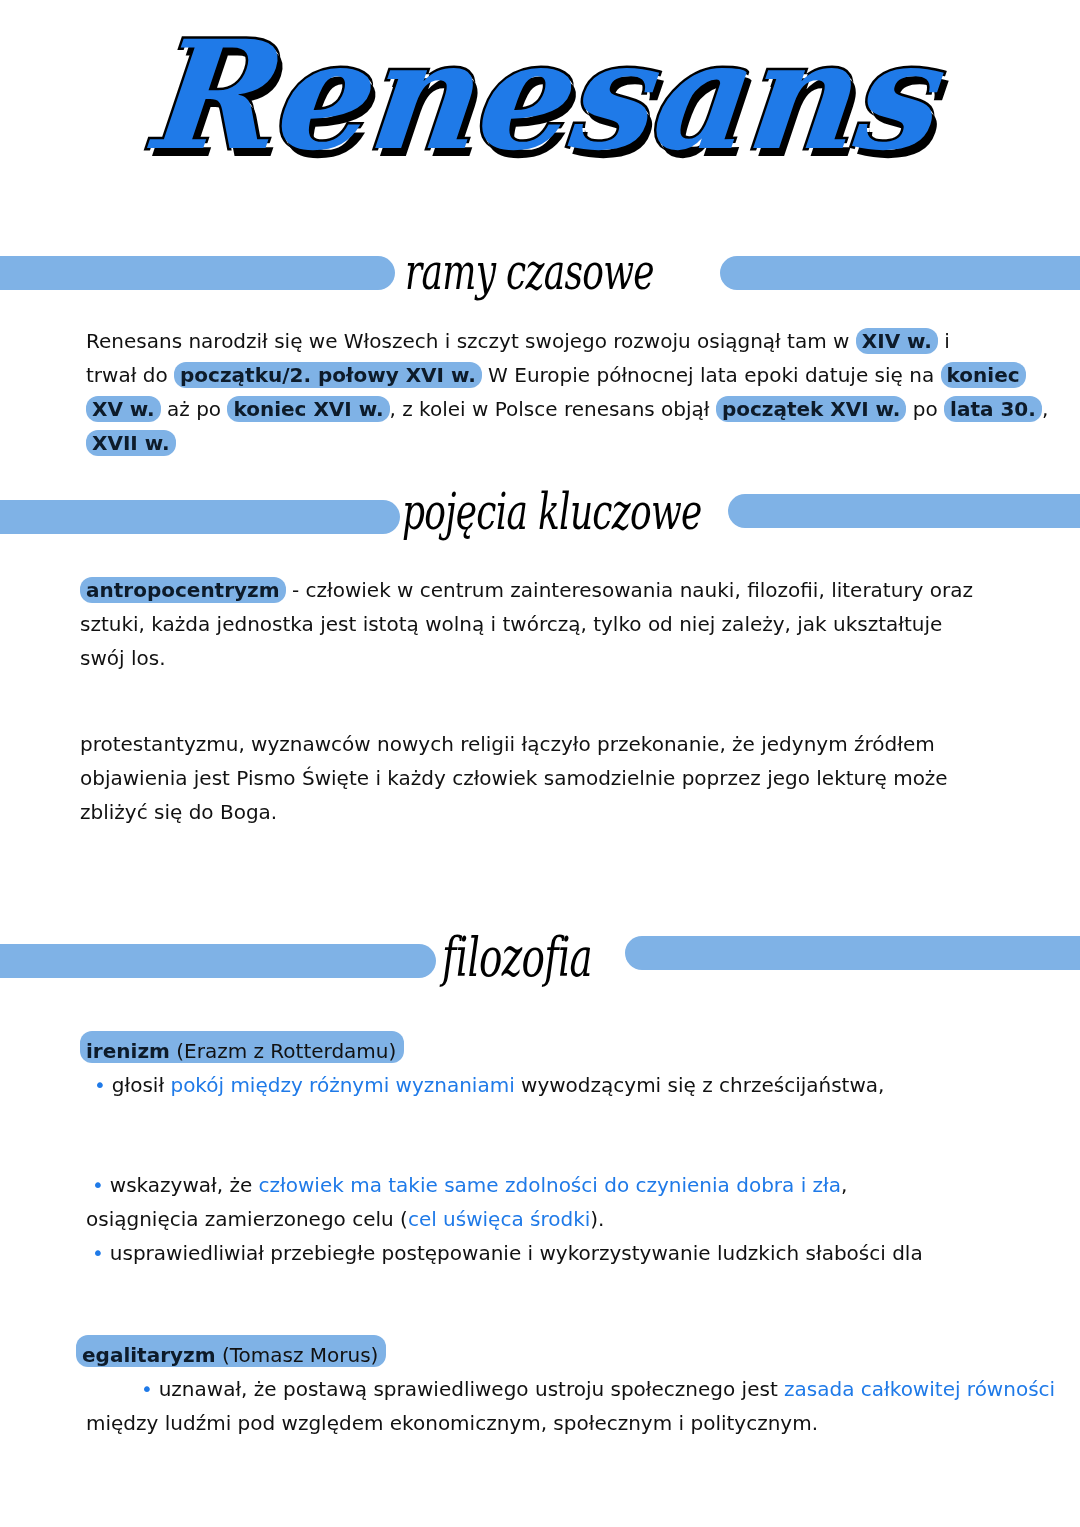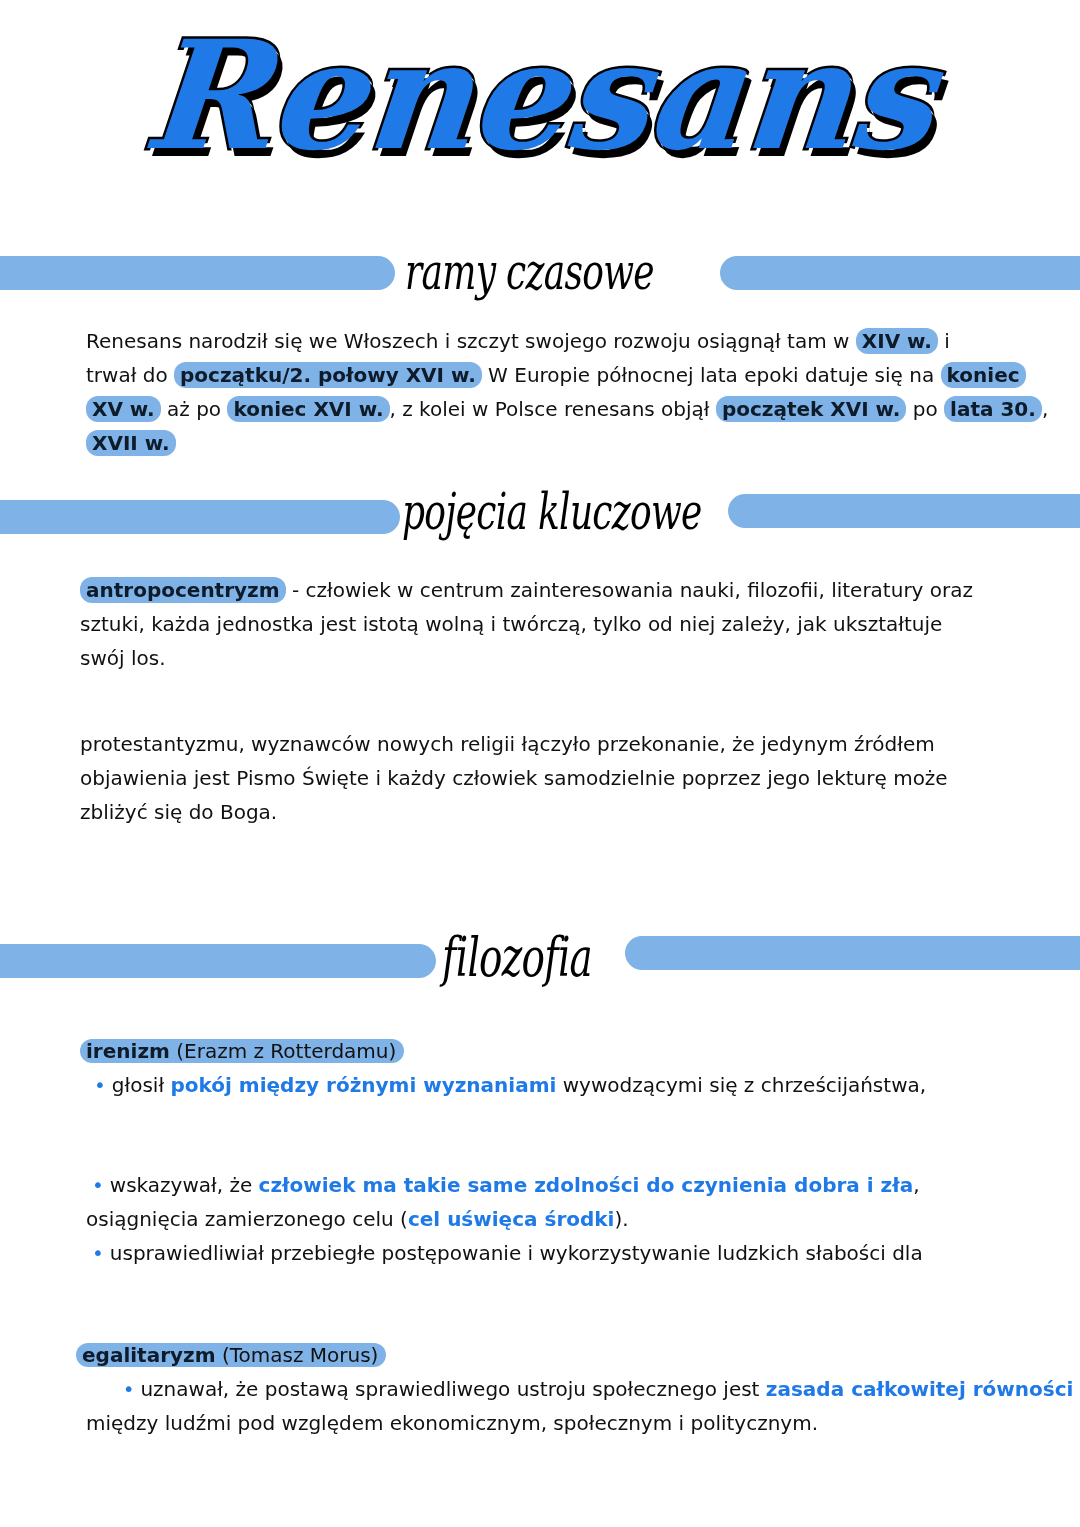--- a/index.html
+++ b/index.html
@@ -13,23 +13,23 @@
            text-shadow: 6px 8px 0 #000, 3px 4px 0 #fff; transform: skewX(-8deg); line-height: 1; }
   .section-head { position: absolute; left: 0; width: 1080px; height: 80px; }
   .bar { position: absolute; height: 34px; background: #7fb2e6; }
   .bar.left { left: 0; border-radius: 0 17px 17px 0; }
   .bar.right { right: 0; border-radius: 17px 0 0 17px; }
   .section-title { position: absolute; top: 0; font-family: "DejaVu Serif", serif;
                    font-style: italic; font-size: 50px; color: #000; transform: scaleX(0.72);
                    transform-origin: left center; white-space: nowrap; line-height: 80px; letter-spacing: -1px; }
   .para { position: absolute; font-size: 20px; line-height: 34px; color: #111; margin-left: 36px; }
   .hl { background: #7fb2e6; border-radius: 12px; padding: 1px 6px; font-weight: bold; color: #0d1b2a; }
-  .hl-label { background: #7fb2e6; border-radius: 12px; padding: 0 8px 0 6px; }
+  .hl-label { background: #7fb2e6; border-radius: 12px; padding: 8px 8px 0 6px; }
   .hl-label b { color: #0d1b2a; }
-  .blue { color: #1f7ae8; font-weight: bold; }
+  .blue { color: #1f7ae8; }
   .bullet { color: #1f7ae8; font-size: 20px; margin-right: 6px; }
   .line { display: block; white-space: nowrap; }
 </style>
 </head>
 <body>
 
 <div class="title-wrap">
   <div class="title">Renesans</div>
 </div>
 

